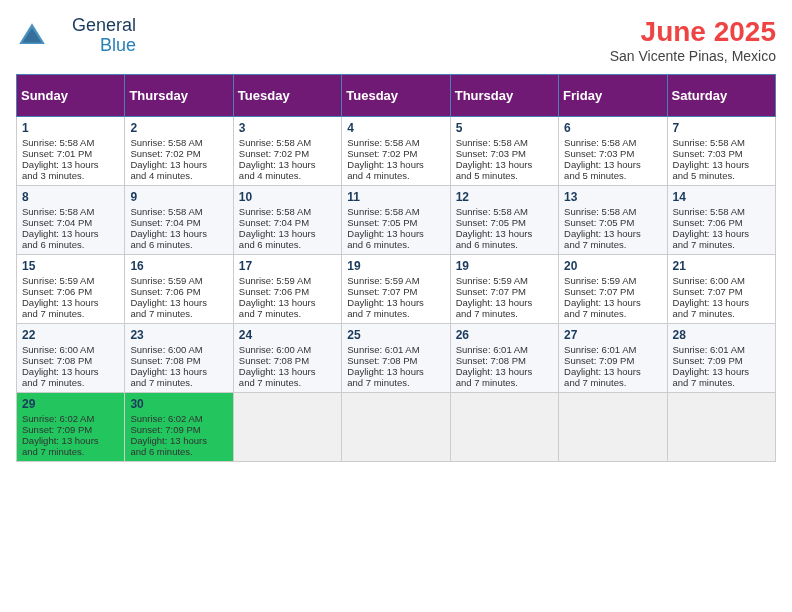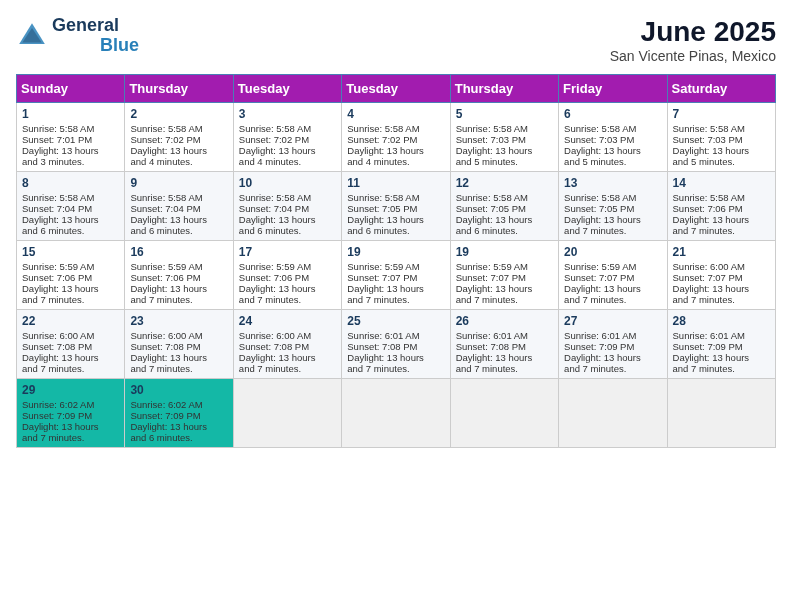--- a/index.html
+++ b/index.html
@@ -16,55 +16,56 @@
       align-items: flex-start;
       margin-bottom: 10px;
     }
     .logo {
       display: flex;
       align-items: center;
       gap: 4px;
     }
     .logo-text {
       font-size: 18px;
-      font-weight: bold;
+      font-weight: normal;
       color: #1a3a5c;
       line-height: 1.1;
+      text-align: right;
     }
     .logo-text span {
       color: #2980b9;
       margin-left: 48px;
     }
     .logo-icon {
       width: 32px;
       height: 32px;
     }
     .title-block {
       text-align: right;
     }
     .month-year {
       font-size: 28px;
       font-weight: bold;
-      color: #0f172a;
+      color: #ef4444;
     }
     .location {
       font-size: 14px;
       color: #444;
     }
     .calendar {
       width: 100%;
       border-collapse: collapse;
       border: 1px solid #ccc;
     }
     .calendar th {
-      background: #a21caf;
+      background: #701a75;
       color: white;
       font-size: 13px;
       font-weight: bold;
-      padding: 6px 4px;
+      padding: 13px 4px;
       text-align: left;
       border: 1px solid #4a7eb5;
     }
     .calendar td {
       vertical-align: top;
       border: 1px solid #ccc;
       padding: 4px 5px;
       font-size: 9.5px;
       color: #333;
       background: #fff;
@@ -78,21 +79,21 @@
       font-size: 12px;
       font-weight: bold;
       color: #1a3a5c;
       display: block;
       margin-bottom: 2px;
     }
     .empty-cell {
       background: #f0f0f0 !important;
     }
     .last-row td {
-      background: #14b8a6;
+      background: #22c55e;
     }
   </style>
 </head>
 <body>
 
 <div class="header">
   <div class="logo">
     <svg class="logo-icon" viewBox="0 0 40 40">
       <polygon points="20,4 36,30 4,30" fill="#2980b9" opacity="0.85"></polygon>
       <polygon points="20,10 32,28 8,28" fill="#1a3a5c" opacity="0.4"></polygon>

